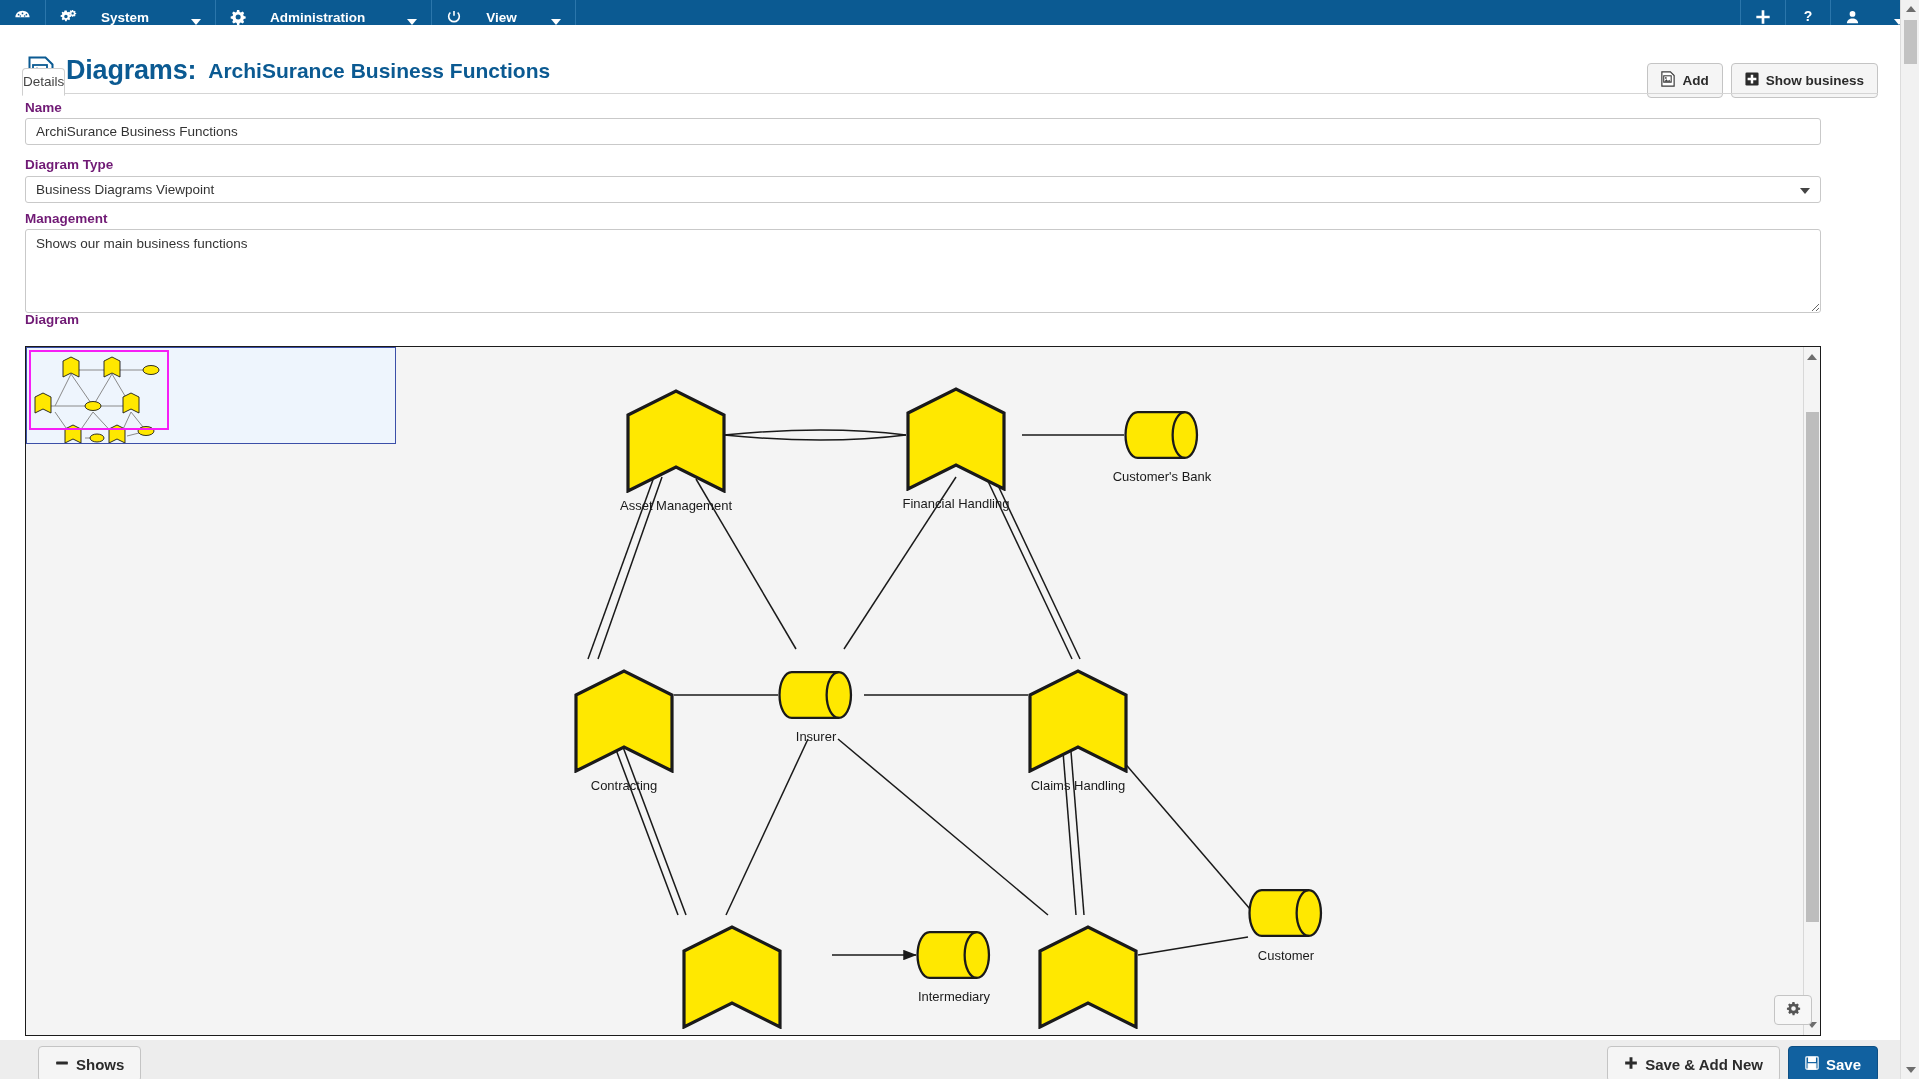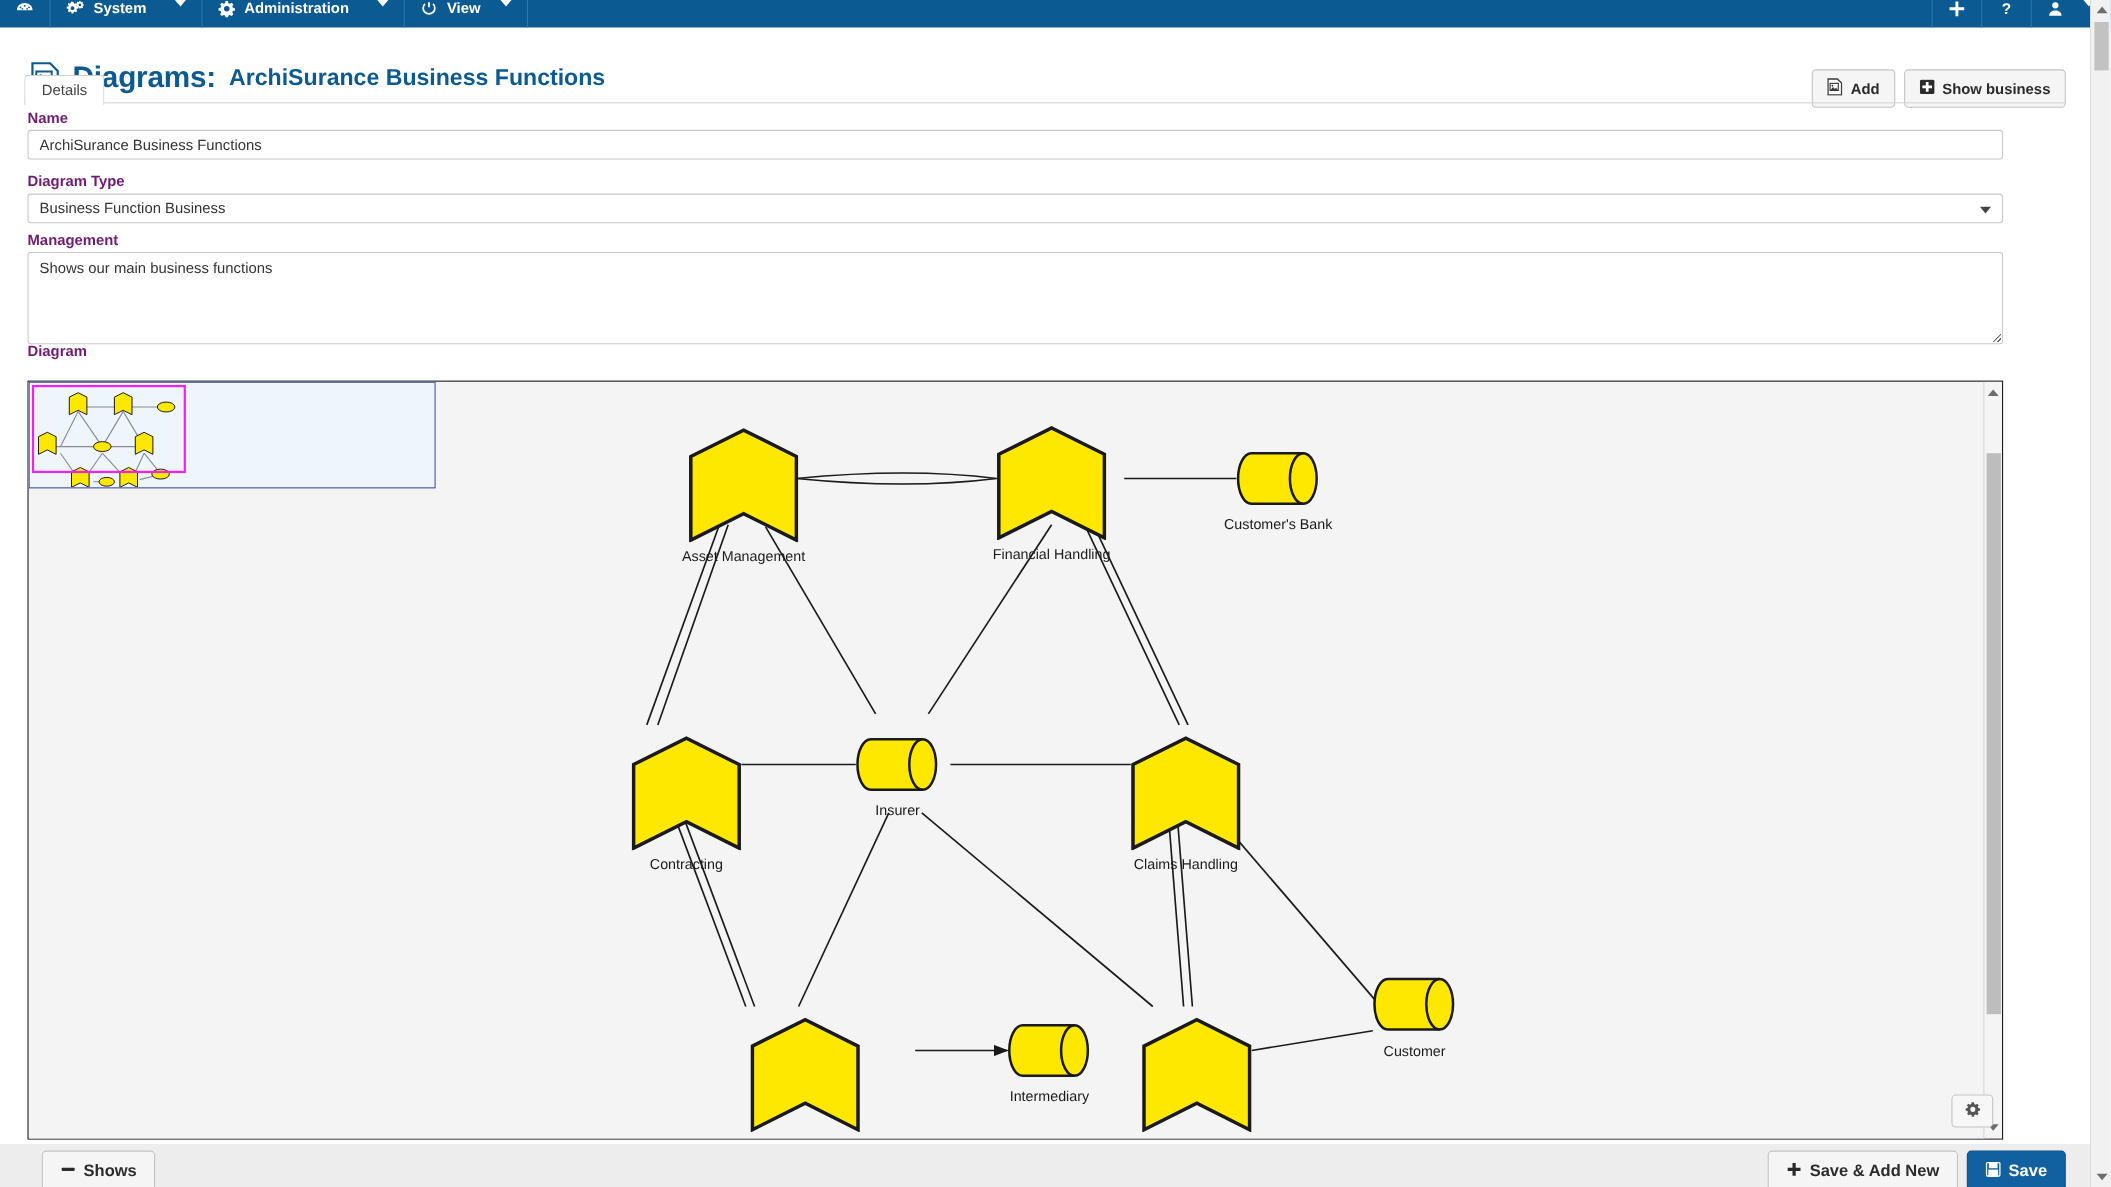--- a/index.html
+++ b/index.html
@@ -15,28 +15,28 @@
 
   
   #topnav {
     position: absolute; left: 0; top: 0;
     width: 1919px; height: 25px;
     background: #0b5a92;
     display: flex;
     align-items: stretch;
   }
   .nav-cell {
-    display: flex; align-items: flex-start;
+    display: flex; align-items: flex-end;
     padding: 0 14px;
     color: #fff;
     font-size: 13.5px;
     font-weight: bold;
     border-right: 1px solid #2b76ab;
     white-space: nowrap;
-    gap: 8px;
+    gap: 24px;
     cursor: pointer;
   }
   .nav-cell.home { padding: 0 14px; }
   .nav-cell .caret {
     width: 0; height: 0;
     border-left: 5px solid transparent;
     border-right: 5px solid transparent;
     border-top: 6px solid #ffffff;
     margin-left: 18px;
   }
@@ -110,21 +110,21 @@
   }
 
   
   #tabstrip {
     position: absolute; left: 22px; top: 68px;
     width: 1856px; height: 26px;
     border-bottom: 1px solid #d5d5d5;
   }
   .tab {
     position: absolute; left: 0; top: 0;
-    padding: 5px 15px 6px;
+    padding: 5px 0 6px;
     font-size: 13.5px;
     background: #fff;
     border: 1px solid #cfcfcf;
     border-bottom: 1px solid #fff;
     border-radius: 4px 4px 0 0;
     color: #444;
     cursor: pointer;
   }
 
   
@@ -351,21 +351,21 @@
   <div class="tab">
     <span>Details</span>
   </div>
 </div>
 
 <div class="field-label" id="lbl-name">Name</div>
 <input class="input-box" id="in-name" value="ArchiSurance Business Functions" style="">
 
 <div class="field-label" id="lbl-type">Diagram Type</div>
 <div class="input-box" id="in-type">
-  <span>Business Function Business</span>
+  <span>Business Diagrams Viewpoint</span>
   <span id="type-caret"></span>
 </div>
 
 <div class="field-label" id="lbl-desc">Management</div>
 <textarea class="input-box" id="in-desc" style="">Shows our main business functions</textarea>
 
 <div class="field-label" id="lbl-diagram">Diagram</div>
 
 <div id="diagram-panel">
 

